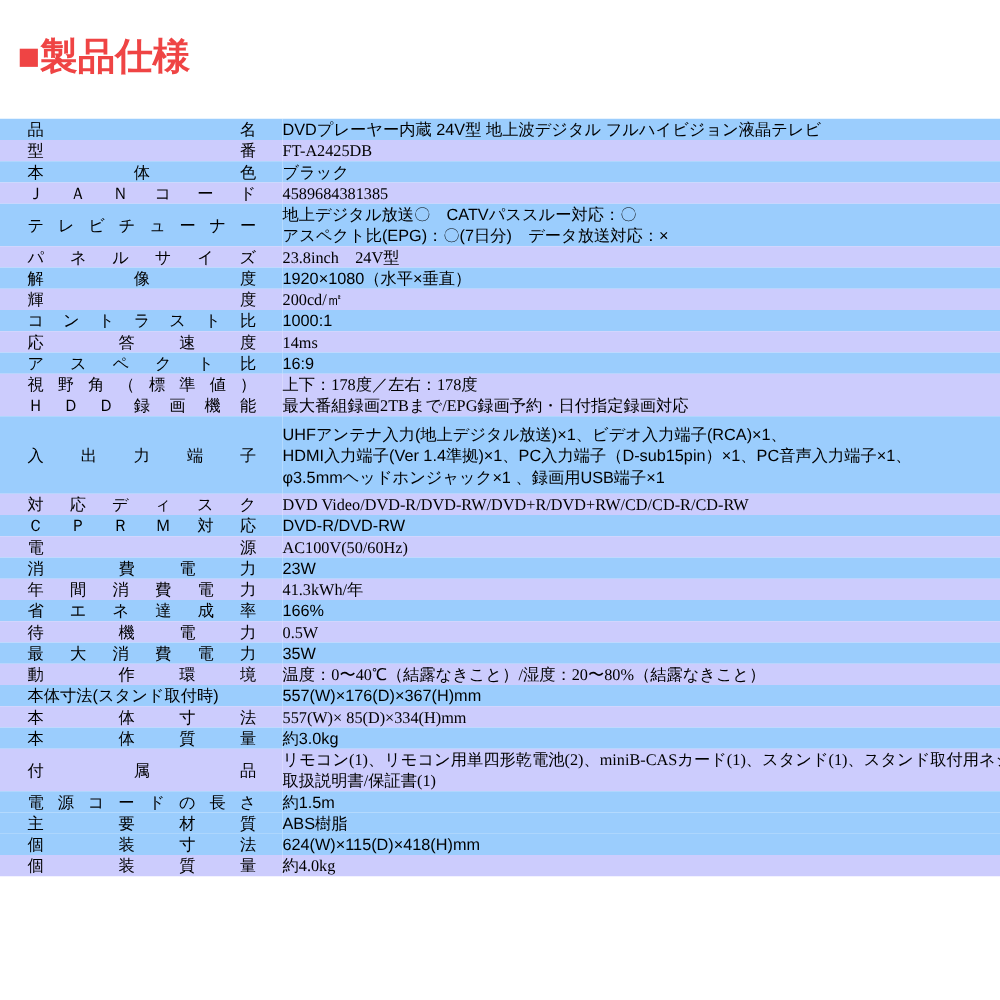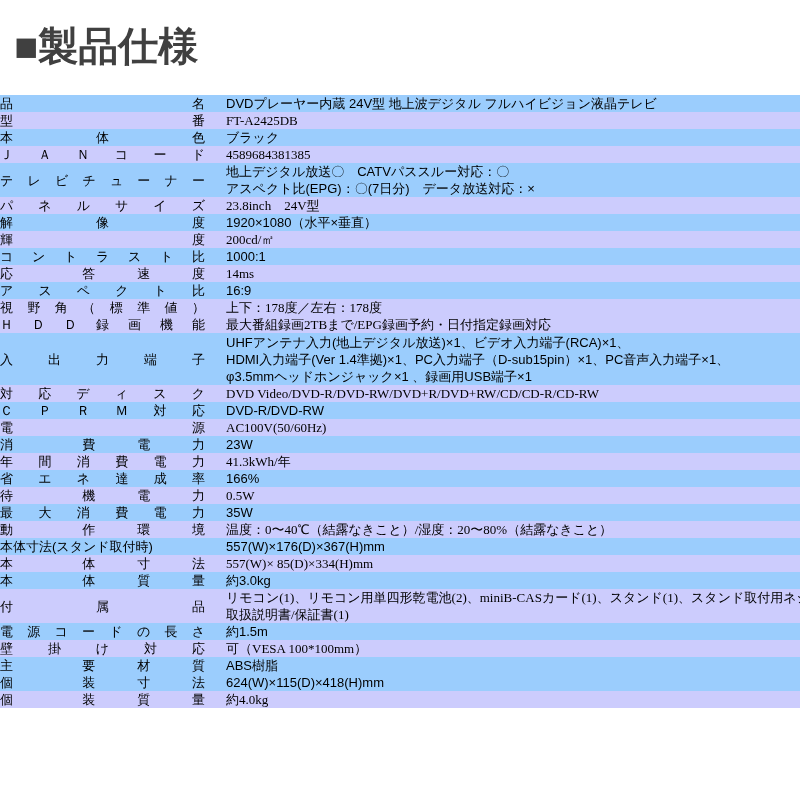--- a/index.html
+++ b/index.html
@@ -26,26 +26,26 @@
   
   .title-wrap {
     position: absolute;
     left: 14px;
     top: 20px;
     height: 52px;
     display: flex;
     align-items: center;
   }
   .title-text {
-    font-size: 40px;
+    font-size: 30px;
     font-weight: bold;
     letter-spacing: 0px;
     line-height: 1;
     white-space: nowrap;
-    color: #404040;
+    color: #ef4444;
     text-align: center;
   }
 
   
   .spec-table {
     position: absolute;
     left: 0;
     top: 95px;
     width: 800px;
     border-collapse: collapse;
@@ -57,20 +57,21 @@
   .spec-table td {
     padding: 0;
     vertical-align: middle;
     font-size: 13px;
     line-height: 17px;
     color: #000000;
   }
 
   td.label-cell {
     width: 226px;
+    padding-left: 22px;
     padding-right: 21px;
     box-sizing: border-box;
     vertical-align: middle;
   }
   .label-inner {
     display: block;
     text-align: justify;
     text-align-last: justify;
     text-justify: inter-character;
     font-size: 13px;
@@ -92,21 +93,21 @@
   .value-line {
     display: block;
     white-space: nowrap;
     font-size: 13px;
     line-height: 17px;
   }
 
   
   tr.h1 > td { height: 17px; }
   tr.h2 > td { height: 34px; }
-  tr.h3 > td { height: 52px; }
+  tr.h3 > td { height: 62px; }
 </style>
 </head>
 <body>
 
 <div id="page">
 
   <div class="title-wrap">
     <span class="title-text">■製品仕様</span>
   </div>
 
@@ -333,28 +334,20 @@
           </td>
         </tr>
         <tr class="row-a h1">
           <td class="label-cell">
             <span class="label-inner">電源コードの長さ</span>
           </td>
           <td class="value-cell">
             <span class="value-line">約1.5m</span>
           </td>
         </tr>
-        <tr class="row-b h1">
-          <td class="label-cell">
-            <span class="label-inner">壁　掛　け　対　応</span>
-          </td>
-          <td class="value-cell">
-            <span class="value-line">可（VESA 100*100mm）</span>
-          </td>
-        </tr>
         <tr class="row-a h1">
           <td class="label-cell">
             <span class="label-inner">主　　要　材　質</span>
           </td>
           <td class="value-cell">
             <span class="value-line">ABS樹脂</span>
           </td>
         </tr>
         <tr class="row-a h1">
           <td class="label-cell">

